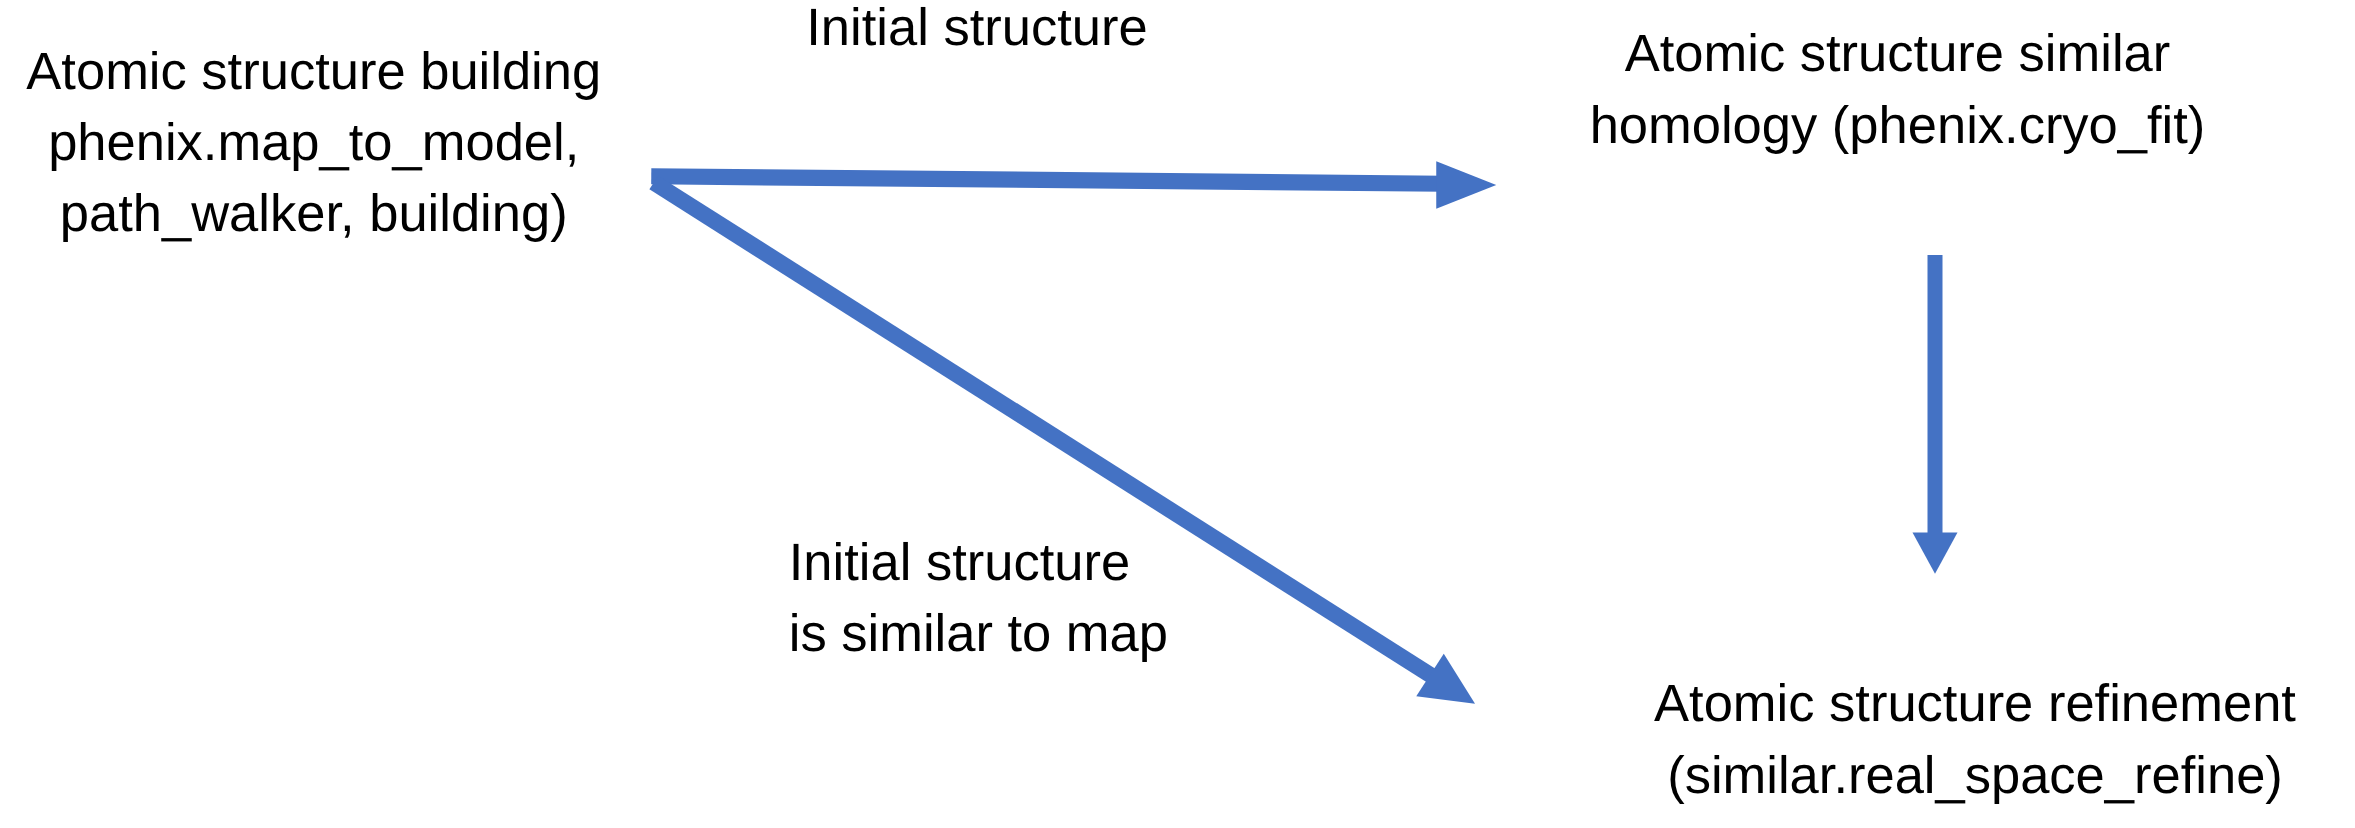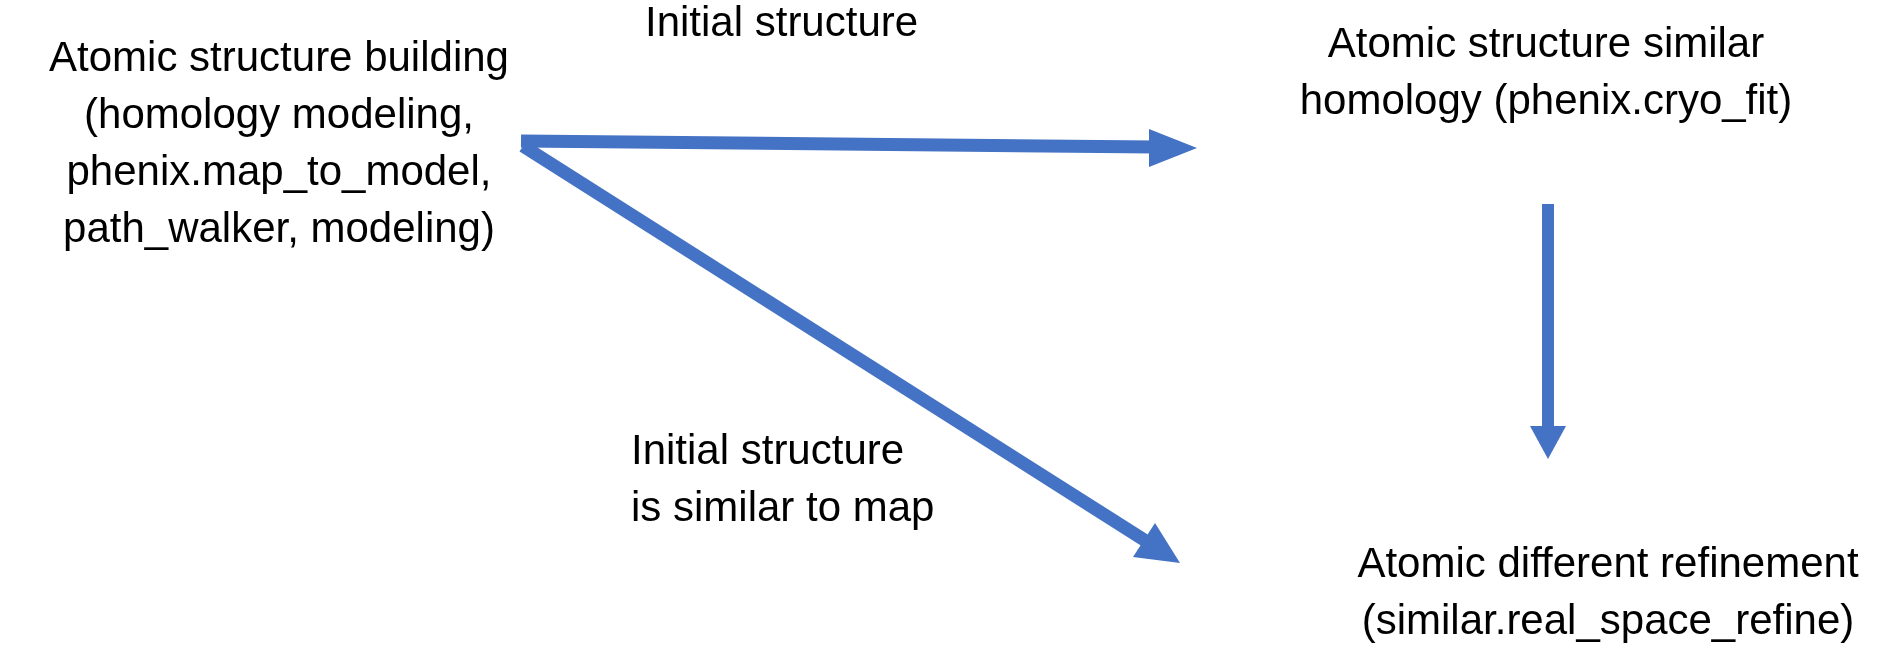--- a/index.html
+++ b/index.html
@@ -25,21 +25,21 @@
     width: 1884px;
     height: 662px;
     display: block;
   }
   .txt {
     position: absolute;
     font-size: 42px;
     line-height: 57px;
     white-space: nowrap;
   }
-  .center { text-align: center; margin-left: 28px; }
+  .center { text-align: center; }
   .left   { text-align: left; }
   .it     { }
   .line   { display: block; }
 </style>
 </head>
 <body style="background: rgb(255, 255, 255);">
 
 <div id="diagram-root" style="background: rgb(255, 255, 255); color: rgb(0, 0, 0);">
 
   <svg class="arrows-layer" viewBox="0 0 1884 662" aria-hidden="true">
@@ -52,37 +52,36 @@
       <polygon class="arrow-head" points="1180,563 1133,557 1155,523" fill="#4472c4"></polygon>
     </g>
     <g>
       <line class="arrow-shaft" x1="1548" y1="204" x2="1548" y2="430" stroke-width="12" stroke="#4472c4"></line>
       <polygon class="arrow-head" points="1548,459 1530,426 1566,426" fill="#4472c4"></polygon>
     </g>
   </svg>
 
   <div class="txt center" style="left:0; top:28px; width:502px;">
     <span class="line">Atomic structure building</span>
-    <span class="line">(homology modeling,</span>
     <span class="line it">phenix.map_to_model,</span>
-    <span class="line it">path_walker, modeling)</span>
+    <span class="line it">path_walker, building)</span>
   </div>
 
   <div class="txt left" style="left:645px; top:-7px;">
     <span class="line">Initial structure</span>
   </div>
 
   <div class="txt center" style="left:1257px; top:14px; width:522px;">
     <span class="line">Atomic structure similar</span>
     <span class="line"><span>homology (</span><span class="it">phenix.cryo_fit</span><span>)</span></span>
   </div>
 
   <div class="txt left" style="left:631px; top:421px;">
     <span class="line">Initial structure</span>
     <span class="line">is similar to map</span>
   </div>
 
   <div class="txt center" style="left:1276px; top:534px; width:608px;">
-    <span class="line">Atomic different refinement</span>
+    <span class="line">Atomic structure refinement</span>
     <span class="line"><span>(</span><span class="it">similar.real_space_refine</span><span>)</span></span>
   </div>
 
 </div>
 
 </body></html>

